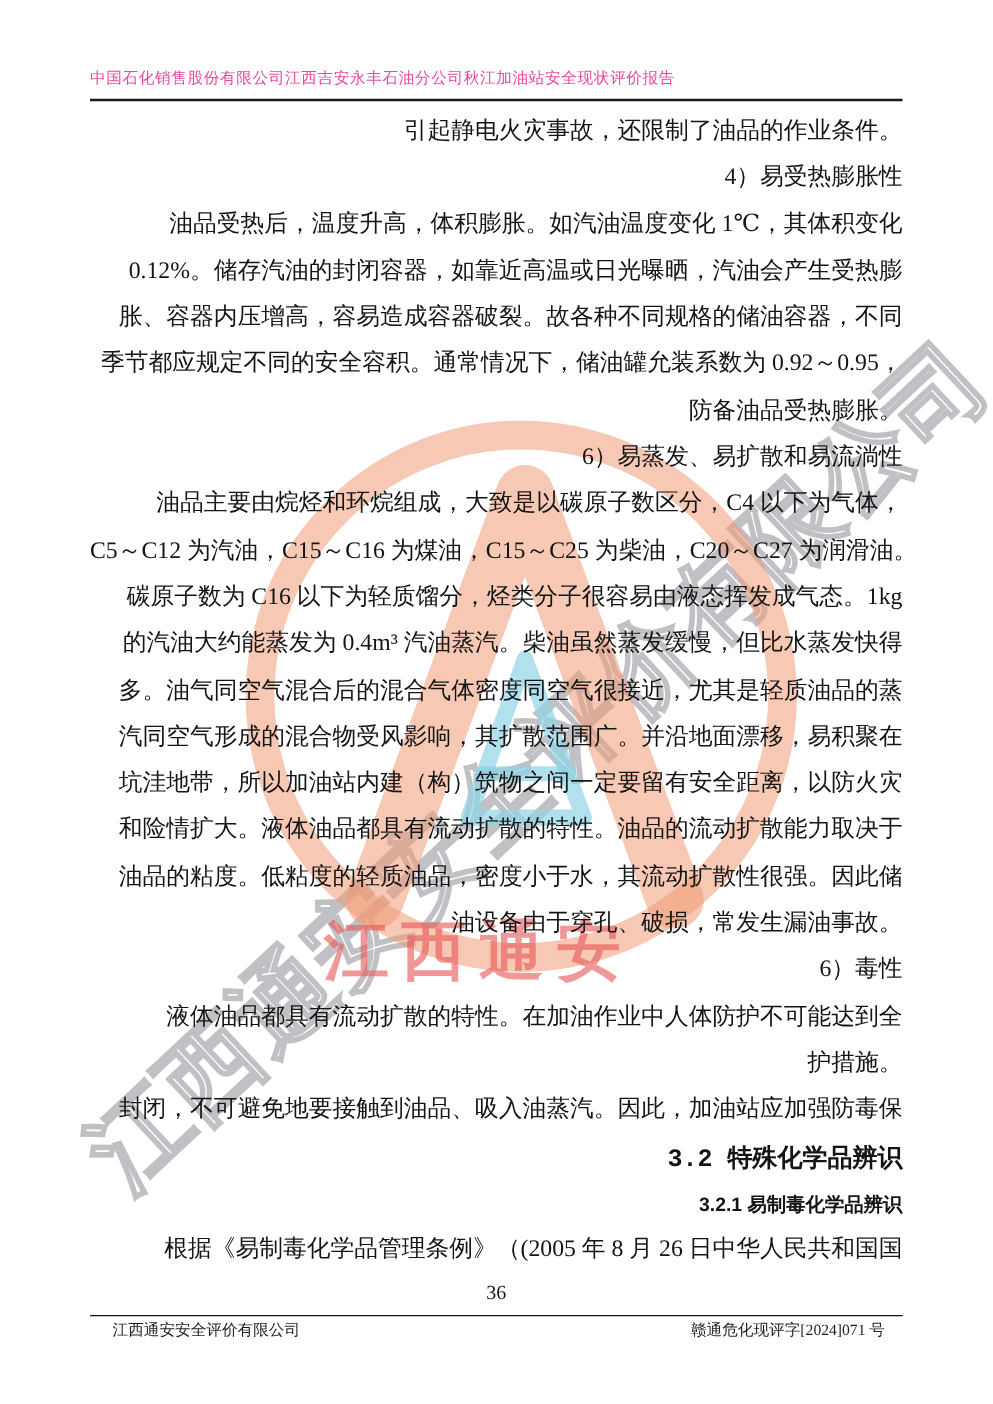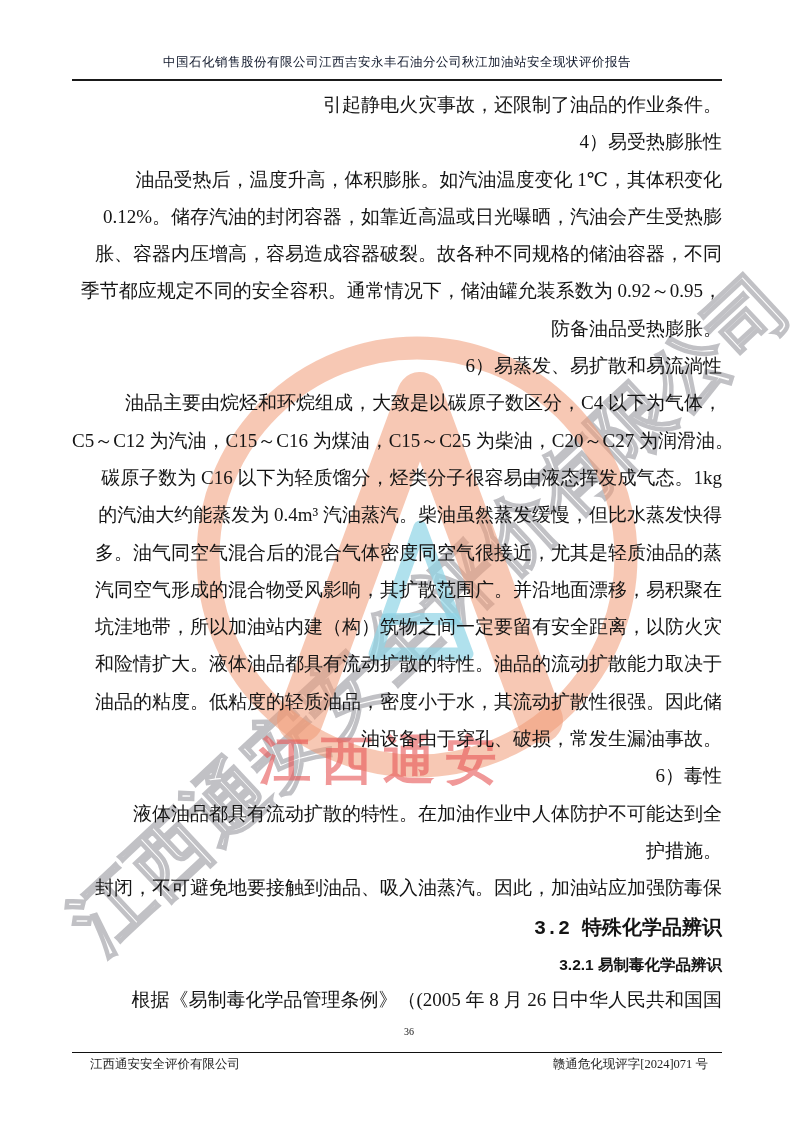--- a/index.html
+++ b/index.html
@@ -19,36 +19,36 @@
   .wm-logo { left:182px; top:322px; width:470px; height:470px; }
   .wm-red {
     left:259px; top:726px;
     font-family:"Liberation Sans","DejaVu Sans",sans-serif; font-weight:bold;
     font-size:52px; letter-spacing:10px; white-space:nowrap;
     color:rgba(231,88,88,0.62);
   }
   
   .layer { position:absolute; z-index:2; }
   .header-title {
-    top:54px; left:72px; width:650px; text-align:center;
-    font-size:12.5px; letter-spacing:0.5px; color:#0f172a;
+    top:54px; left:72px; width:650px; 
+    font-size:12.5px; letter-spacing:0.5px; color:#ec4899;
   }
   .header-rule { top:79px; left:72px; width:650px; border-top:2px solid #1a1a1a; height:0; }
   .content { top:86px; left:72px; width:650px; }
   .line { font-size:19px; line-height:37.3px; white-space:nowrap; text-align:right; }
   .first, .sub { text-indent:40px; }
   .h1 {
     font-family:Liberation Mono, monospace; font-weight:bold;
     font-size:20px; line-height:40px; margin-top:2px; white-space:nowrap;
   }
   .h2 {
     font-family:"Liberation Sans","DejaVu Sans",sans-serif; font-weight:bold;
     font-size:15.5px; line-height:32px; white-space:nowrap;
   }
-  .page-num { top:1026px; left:84px; width:650px; text-align:center; font-size:10px;font-family:Liberation Serif, serif; }
+  .page-num { top:1026px; left:72px; width:650px; text-align:center; font-size:16px;font-family:Liberation Serif, serif; }
   .footer-rule { top:1052px; left:72px; width:650px; border-top:1.5px solid #111; height:0; }
   .footer-row {
     top:1056px; left:72px; width:650px; display:flex; justify-content:space-between;
     font-size:12.5px; color:#1e1e1e;
   }
   .footer-row .fl { padding-left:18px; }
   .footer-row .fr { padding-right:14px; }
 </style>
 </head>
 <body>

